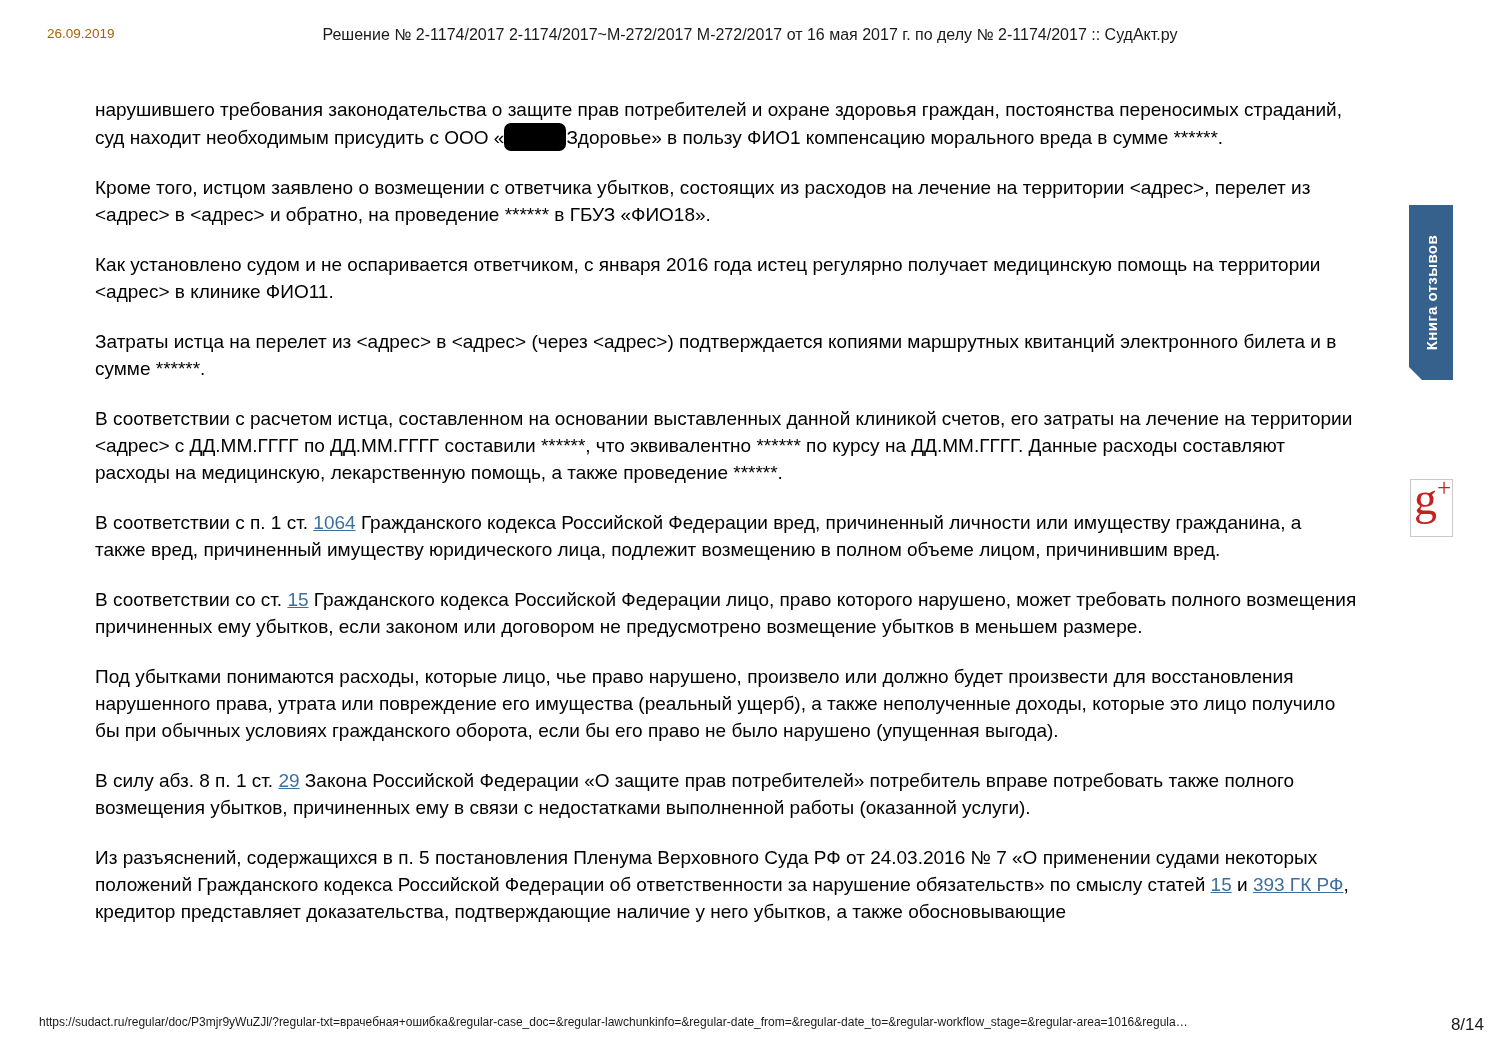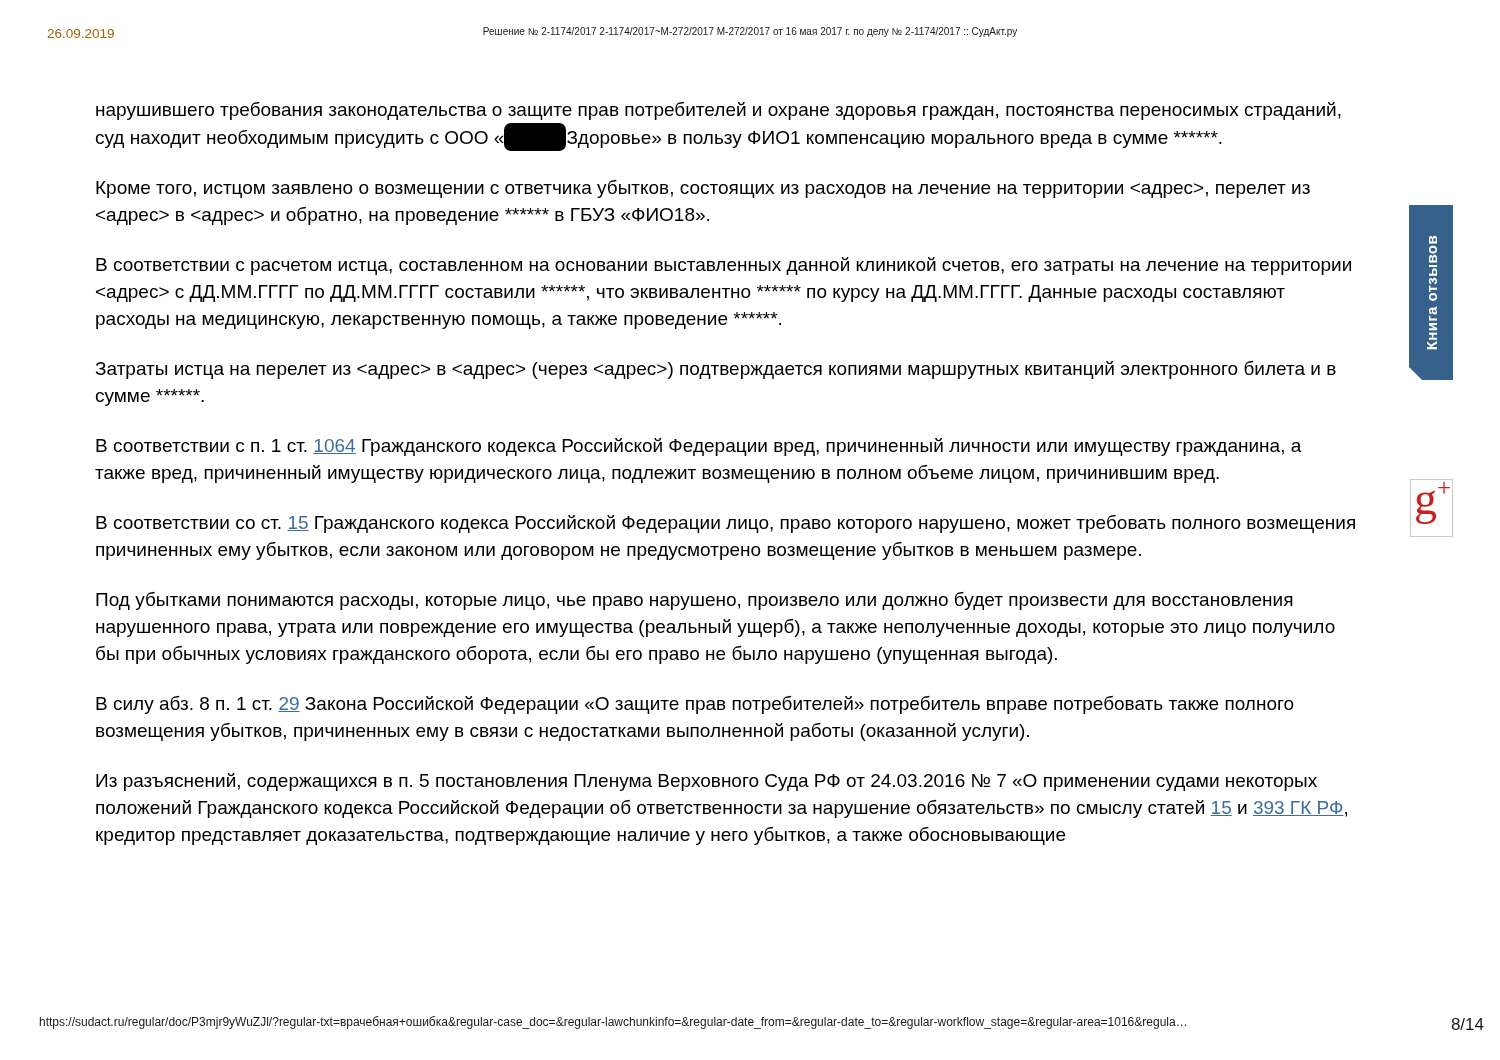--- a/index.html
+++ b/index.html
@@ -11,21 +11,21 @@
     overflow: hidden;
     position: relative;
   }
   
   .print-date {
     position: absolute; left: 47px; top: 26px;
     font-size: 13.5px; color: #a16207; white-space: nowrap;
   }
   .print-title {
     position: absolute; left: 0; right: 0; top: 26px;
-    text-align: center; font-size: 10px; color: #1a1a1a; white-space: nowrap;
+    text-align: center; font-size: 16px; color: #1a1a1a; white-space: nowrap;
   }
   
   .doc-body {
     position: absolute; left: 95px; top: 51px; width: 1262px;
     font-size: 19px; line-height: 27px; color: #000; margin-top: 45px;
   }
   .doc-body p { margin: 0 0 23px 0; }
   .doc-body a.law-link {
     color: #3e6e9e; text-decoration: underline; cursor: pointer;
   }
@@ -73,22 +73,23 @@
 </style>
 </head>
 <body>
 
 <div class="print-date">26.09.2019</div>
 <div class="print-title">Решение № 2-1174/2017 2-1174/2017~М-272/2017 М-272/2017 от 16 мая 2017 г. по делу № 2-1174/2017 :: СудАкт.ру</div>
 
 <div class="doc-body">
     <p><span>нарушившего требования законодательства о защите прав потребителей и охране здоровья граждан, постоянства переносимых страданий, суд находит необходимым присудить с ООО «</span><span class="redaction"></span><span>Здоровье» в пользу ФИО1 компенсацию морального вреда в сумме ******.</span></p>
     <p><span>Кроме того, истцом заявлено о возмещении с ответчика убытков, состоящих из расходов на лечение на территории &lt;адрес&gt;, перелет из &lt;адрес&gt; в &lt;адрес&gt; и обратно, на проведение ****** в ГБУЗ «ФИО18».</span></p>
+    <p><span>Как установлено судом и не оспаривается ответчиком, с января 2016 года истец регулярно получает медицинскую помощь на территории &lt;адрес&gt; в клинике ФИО11.</span></p>
+    <p><span>Затраты истца на перелет из &lt;адрес&gt; в &lt;адрес&gt; (через &lt;адрес&gt;) подтверждается копиями маршрутных квитанций электронного билета и в сумме ******.</span></p>
     <p><span>В соответствии с расчетом истца, составленном на основании выставленных данной клиникой счетов, его затраты на лечение на территории &lt;адрес&gt; с ДД.ММ.ГГГГ по ДД.ММ.ГГГГ составили ******, что эквивалентно ****** по курсу на ДД.ММ.ГГГГ. Данные расходы составляют расходы на медицинскую, лекарственную помощь, а также проведение ******.</span></p>
-    <p><span>Затраты истца на перелет из &lt;адрес&gt; в &lt;адрес&gt; (через &lt;адрес&gt;) подтверждается копиями маршрутных квитанций электронного билета и в сумме ******.</span></p>
     <p><span>В соответствии с п. 1 ст. </span><a href="#" class="law-link">1064</a><span> Гражданского кодекса Российской Федерации вред, причиненный личности или имуществу гражданина, а также вред, причиненный имуществу юридического лица, подлежит возмещению в полном объеме лицом, причинившим вред.</span></p>
     <p><span>В соответствии со ст. </span><a href="#" class="law-link">15</a><span> Гражданского кодекса Российской Федерации лицо, право которого нарушено, может требовать полного возмещения причиненных ему убытков, если законом или договором не предусмотрено возмещение убытков в меньшем размере.</span></p>
     <p><span>Под убытками понимаются расходы, которые лицо, чье право нарушено, произвело или должно будет произвести для восстановления нарушенного права, утрата или повреждение его имущества (реальный ущерб), а также неполученные доходы, которые это лицо получило бы при обычных условиях гражданского оборота, если бы его право не было нарушено (упущенная выгода).</span></p>
     <p><span>В силу абз. 8 п. 1 ст. </span><a href="#" class="law-link">29</a><span> Закона Российской Федерации «О защите прав потребителей» потребитель вправе потребовать также полного возмещения убытков, причиненных ему в связи с недостатками выполненной работы (оказанной услуги).</span></p>
     <p><span>Из разъяснений, содержащихся в п. 5 постановления Пленума Верховного Суда РФ от 24.03.2016 № 7 «О применении судами некоторых положений Гражданского кодекса Российской Федерации об ответственности за нарушение обязательств» по смыслу статей </span><a href="#" class="law-link">15</a><span> и </span><a href="#" class="law-link">393 ГК РФ</a><span>, кредитор представляет доказательства, подтверждающие наличие у него убытков, а также обосновывающие</span></p>
   </div>
 
 <div class="feedback-tab">
   <span class="vlabel">Книга отзывов</span>
 </div>

